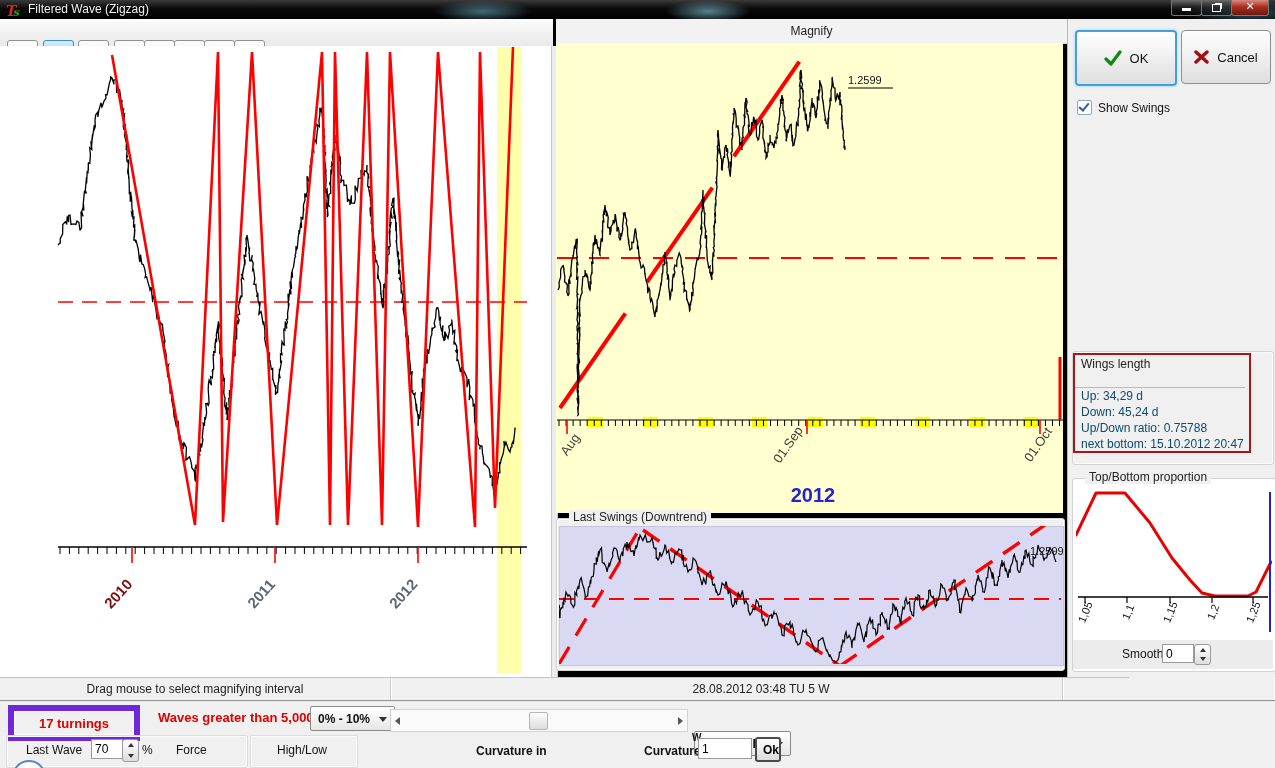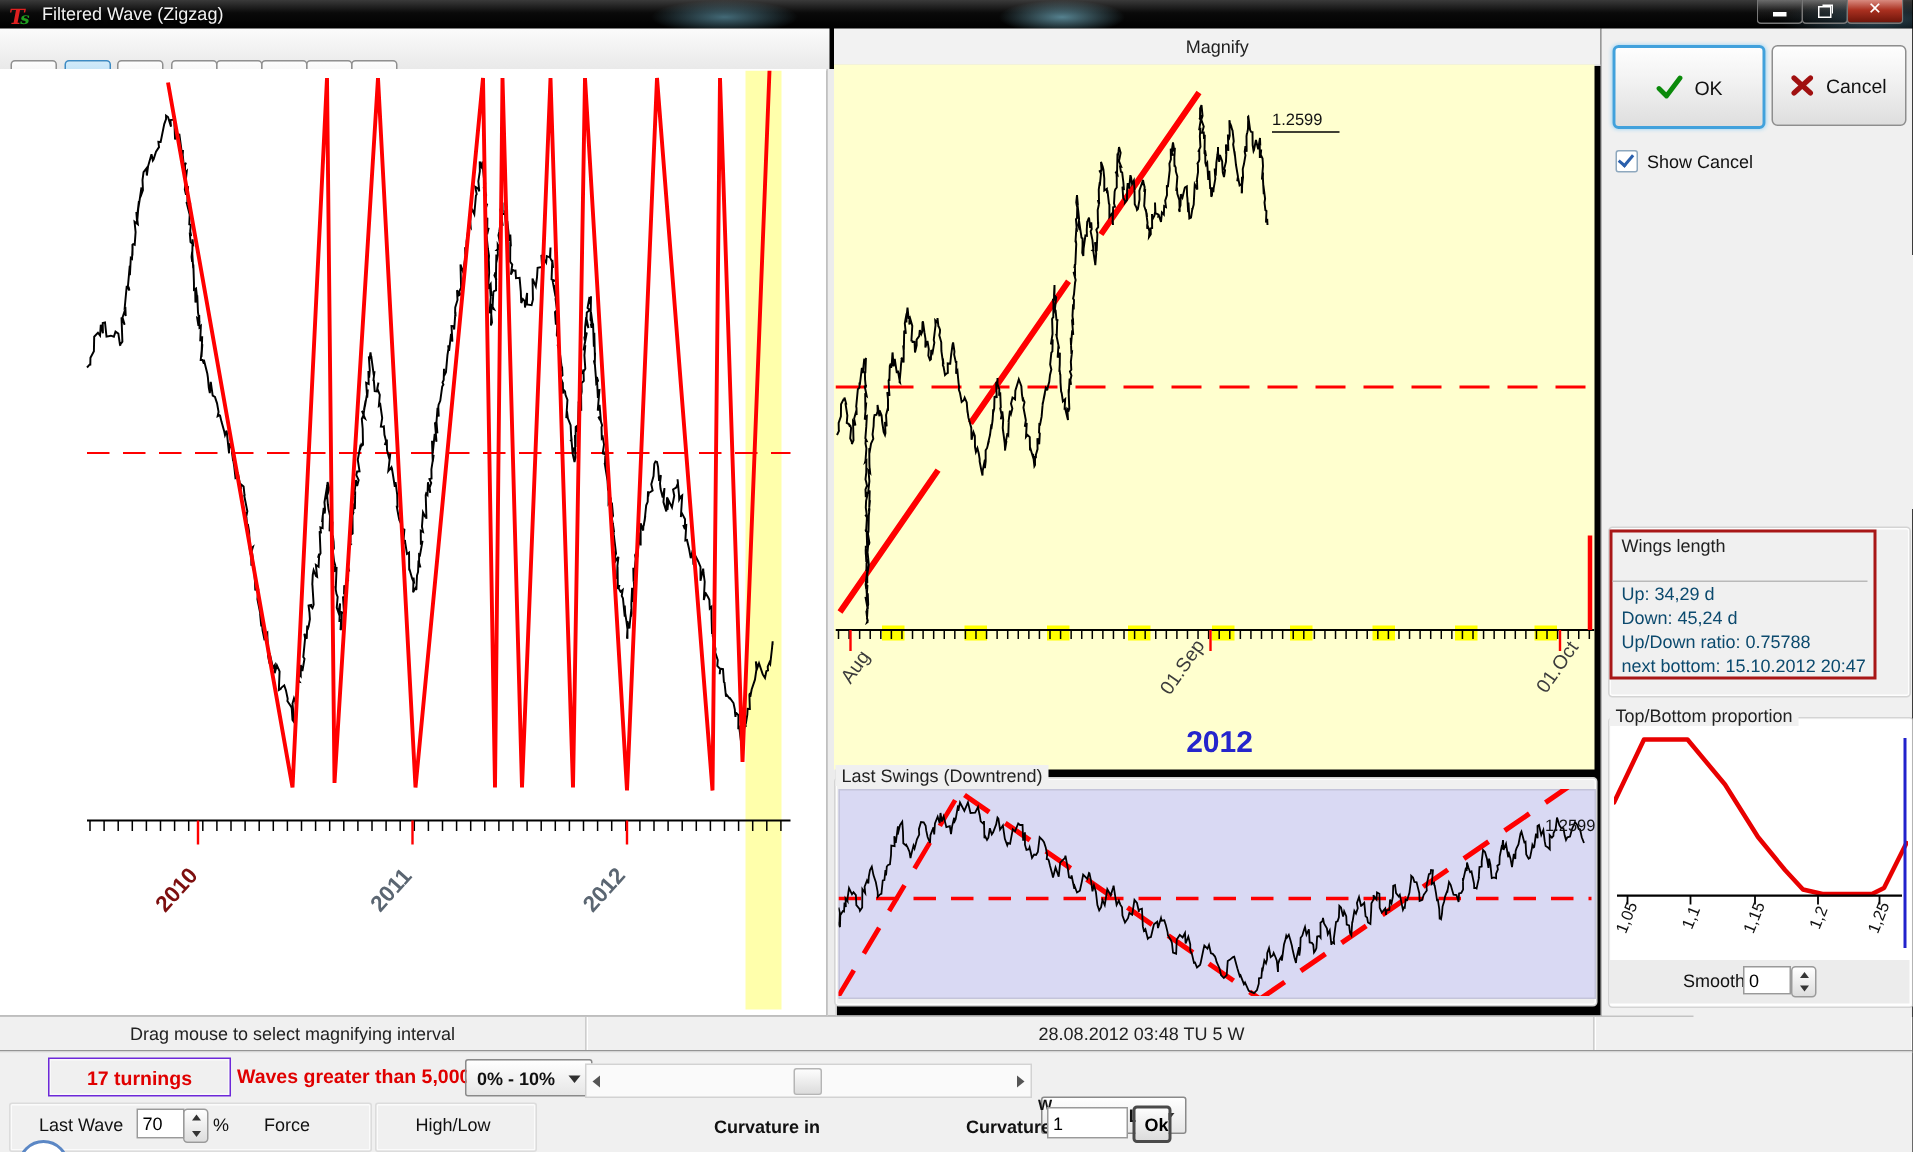--- a/index.html
+++ b/index.html
@@ -37,21 +37,21 @@
      text-align:center;font-size:12px;color:#222;line-height:24px;}
   #mag-area{left:556px;top:43px;width:507px;height:470px;background:#ffffcf;}
   #right-divider{left:1067px;top:19px;width:1px;height:658px;background:#b7b7b7;}
   #right-panel{left:1068px;top:19px;width:207px;height:749px;background:#f0f0f0;}
   
   .rot-year{font-size:15px;font-weight:bold;transform:rotate(-48deg);width:46px;text-align:center;}
   .rot-date{font-size:13px;color:#3c3c3c;transform:rotate(-55deg);width:52px;text-align:center;}
   .rot-tick{font-size:11px;color:#111;transform:rotate(-68deg);width:34px;text-align:center;}
   
   .groupbox{border:1px solid #d4d4d4;border-radius:3px;box-shadow:inset 0 0 0 1px #fdfdfd;}
-  .grouptitle{position:absolute;top:-9px;left:0;background:#f0f0f0;padding:0 4px;font-size:12px;color:#222;}
+  .grouptitle{position:absolute;top:-9px;left:12px;background:#f0f0f0;padding:0 4px;font-size:12px;color:#222;}
   
   #swings-group{left:556px;top:518px;width:507px;height:151px;background:#f0f0f0;}
   #swings-chart{left:559px;top:526px;width:503px;height:138px;background:#d9d9f3;border:1px solid #c4c4da;}
   
   .bigbtn{height:52px;border:1px solid #8e8e8e;border-radius:4px;
      background:linear-gradient(#fefefe,#f1f1f1 45%,#dedede);display:flex;align-items:center;justify-content:center;
      gap:8px;font-size:13px;color:#111;}
   #ok-btn{border:2px solid #41a1dc;box-shadow:0 0 3px #8fd0f5;}
   .checkbox{width:13px;height:13px;border:1px solid #8ea8be;background:#fff;border-radius:2px;position:relative;}
   .checkbox.checked::after{content:"";position:absolute;left:3px;top:0px;width:4px;height:8px;
@@ -66,22 +66,22 @@
   .spinner{display:flex;flex-direction:column;border:1px solid #9a9a9a;border-radius:3px;overflow:hidden;background:linear-gradient(#fff,#ddd);}
   .spinner div{flex:1;display:flex;align-items:center;justify-content:center;}
   .tri-up{width:0;height:0;border-left:3px solid transparent;border-right:3px solid transparent;border-bottom:4px solid #333;}
   .tri-down{width:0;height:0;border-left:3px solid transparent;border-right:3px solid transparent;border-top:4px solid #333;}
   
   #statusbar{left:0;top:677px;width:1129px;height:23px;background:#f0f0f0;border-top:1px solid #c3c3c3;font-size:12px;color:#222;}
   .status-cell{position:absolute;top:0;height:22px;display:flex;align-items:center;justify-content:center;border-right:1px solid #cdcdcd;box-shadow:1px 0 0 #fff;}
   
   #bottompanel{left:0;top:700px;width:1275px;height:68px;background:#f0f0f0;border-top:2px groove #e8e8e8;overflow:hidden;}
   .red-bold{color:#e00000;font-weight:bold;font-size:13px;}
-  #turnings-box{left:8px;top:3px;width:120px;height:24px;border:1px solid #6d28d9;background:#f0f0f0;
-     display:flex;align-items:center;justify-content:center;box-shadow:inset 0 0 0 1px #fafafa;margin-left:24px;}
+  #turnings-box{left:8px;top:3px;width:120px;height:24px;border:6px solid #6d28d9;background:#f0f0f0;
+     display:flex;align-items:center;justify-content:center;box-shadow:inset 0 0 0 1px #fafafa;}
   .dd{border:1px solid #8a8a8a;border-radius:2px;background:linear-gradient(#ffffff,#e6e6e6);
      font-size:12px;font-weight:bold;color:#111;display:flex;align-items:center;padding-left:7px;position:relative;}
   .dd::after{content:"";position:absolute;right:7px;top:45%;border-left:4px solid transparent;border-right:4px solid transparent;border-top:5px solid #303030;}
   #hscroll{left:390px;top:7px;width:296px;height:21px;border:1px solid #d2d2d2;background:#fafafa;display:flex;align-items:center;}
   .scroll-arrow{width:0;height:0;border-top:4px solid transparent;border-bottom:4px solid transparent;}
   #hthumb{position:absolute;left:138px;top:2px;width:17px;height:16px;border:1px solid #b5b5b5;border-radius:2px;background:linear-gradient(#fdfdfd,#dcdcdc);}
   .fieldset{border:1px solid #dcdcdc;border-radius:2px;box-shadow:inset 0 0 0 1px #fbfbfb;}
   .plain-label{font-size:12px;color:#111;}
   .bold-label{font-size:12px;font-weight:bold;color:#111;}
   #blue-arc{left:12px;top:58px;width:30px;height:30px;border:2px solid #5b87c5;border-radius:50%;background:#fff;}
@@ -355,21 +355,21 @@
 </div>
 <div class="bigbtn abs" style="left:1181px;top:30px;width:88px;">
   <svg width="15" height="14" style="position:static">
     <line x1="2" y1="2" x2="13" y2="12" stroke="#a01010" stroke-width="3.4" stroke-linecap="round"></line>
     <line x1="13" y1="2" x2="2" y2="12" stroke="#a01010" stroke-width="3.4" stroke-linecap="round"></line>
   </svg>
   <span>Cancel</span>
 </div>
 <div class="abs" style="left:1077px;top:100px;display:flex;align-items:center;gap:6px;">
   <div class="checkbox checked"></div>
-  <span class="cb-label">Show Cancel</span>
+  <span class="cb-label">Show Swings</span>
 </div>
 
 <div class="abs groupbox" style="left:1072px;top:351px;width:200px;height:112px;"></div>
 <div id="wings-box" class="abs">
   <div id="wings-title">Wings length</div>
   <div class="wings-line">Up: 34,29 d</div>
   <div class="wings-line">Down: 45,24 d</div>
   <div class="wings-line">Up/Down ratio: 0.75788</div>
   <div class="wings-line">next bottom: 15.10.2012  20:47</div>
 </div>

